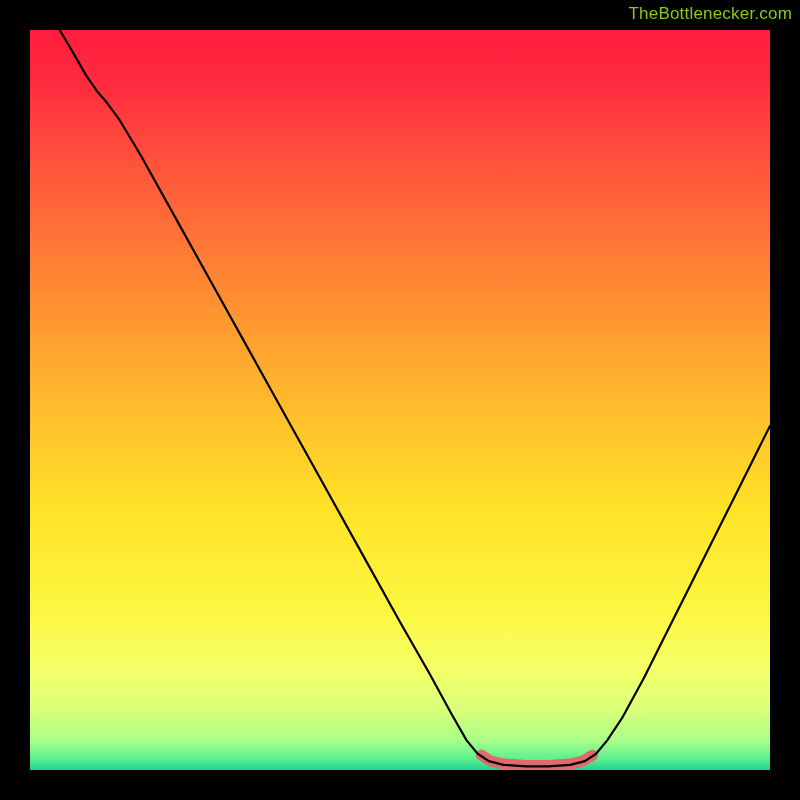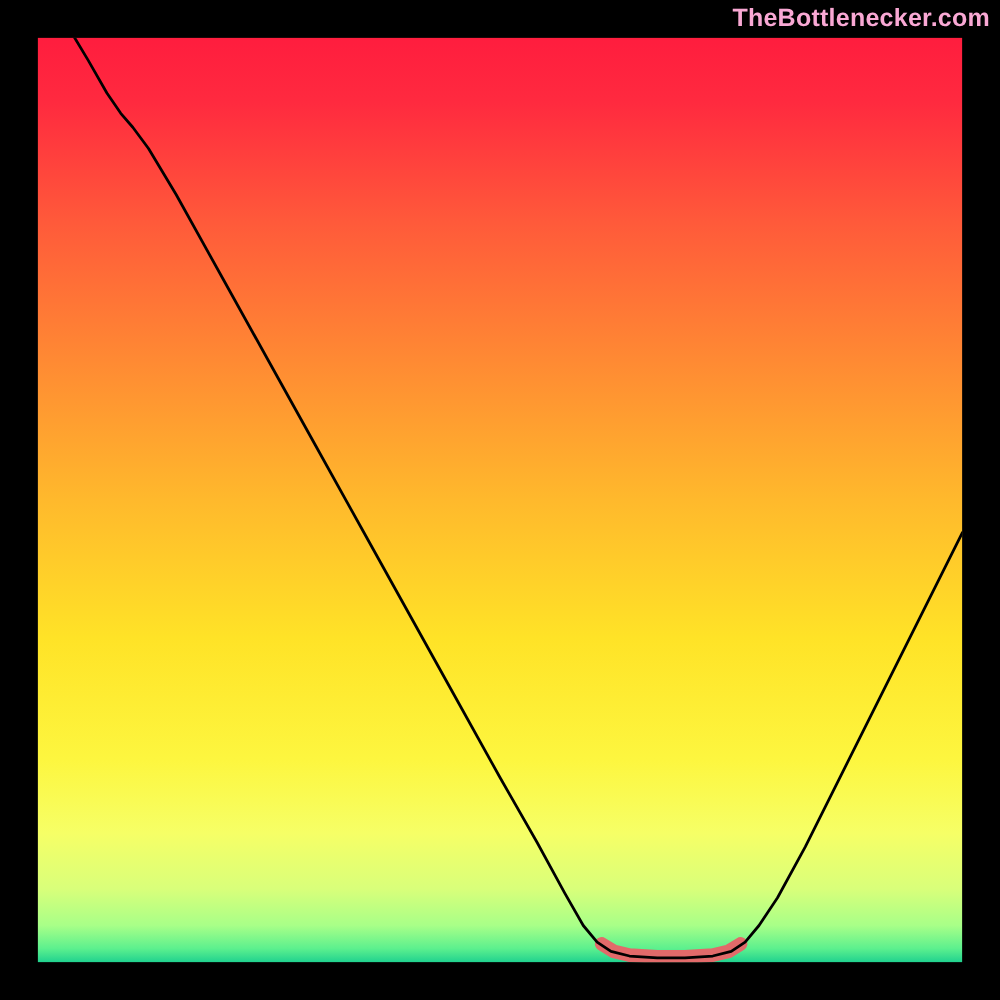--- a/index.html
+++ b/index.html
@@ -21,23 +21,23 @@
     left: 30px;
     top: 30px;
     width: 740px;
     height: 740px;
     overflow: hidden;
   }
   .watermark {
     position: absolute;
     top: 4px;
     right: 8px;
-    color: #f9a8d4;
-    font-size: 20px;
-    font-weight: 700;
+    color: #84cc16;
+    font-size: 17px;
+    font-weight: 400;
     letter-spacing: 0.2px;
     user-select: none;
   }
 </style>
 </head>
 <body>
 
 <div class="frame">
   <div class="watermark">TheBottlenecker.com</div>
   <div class="plot">

